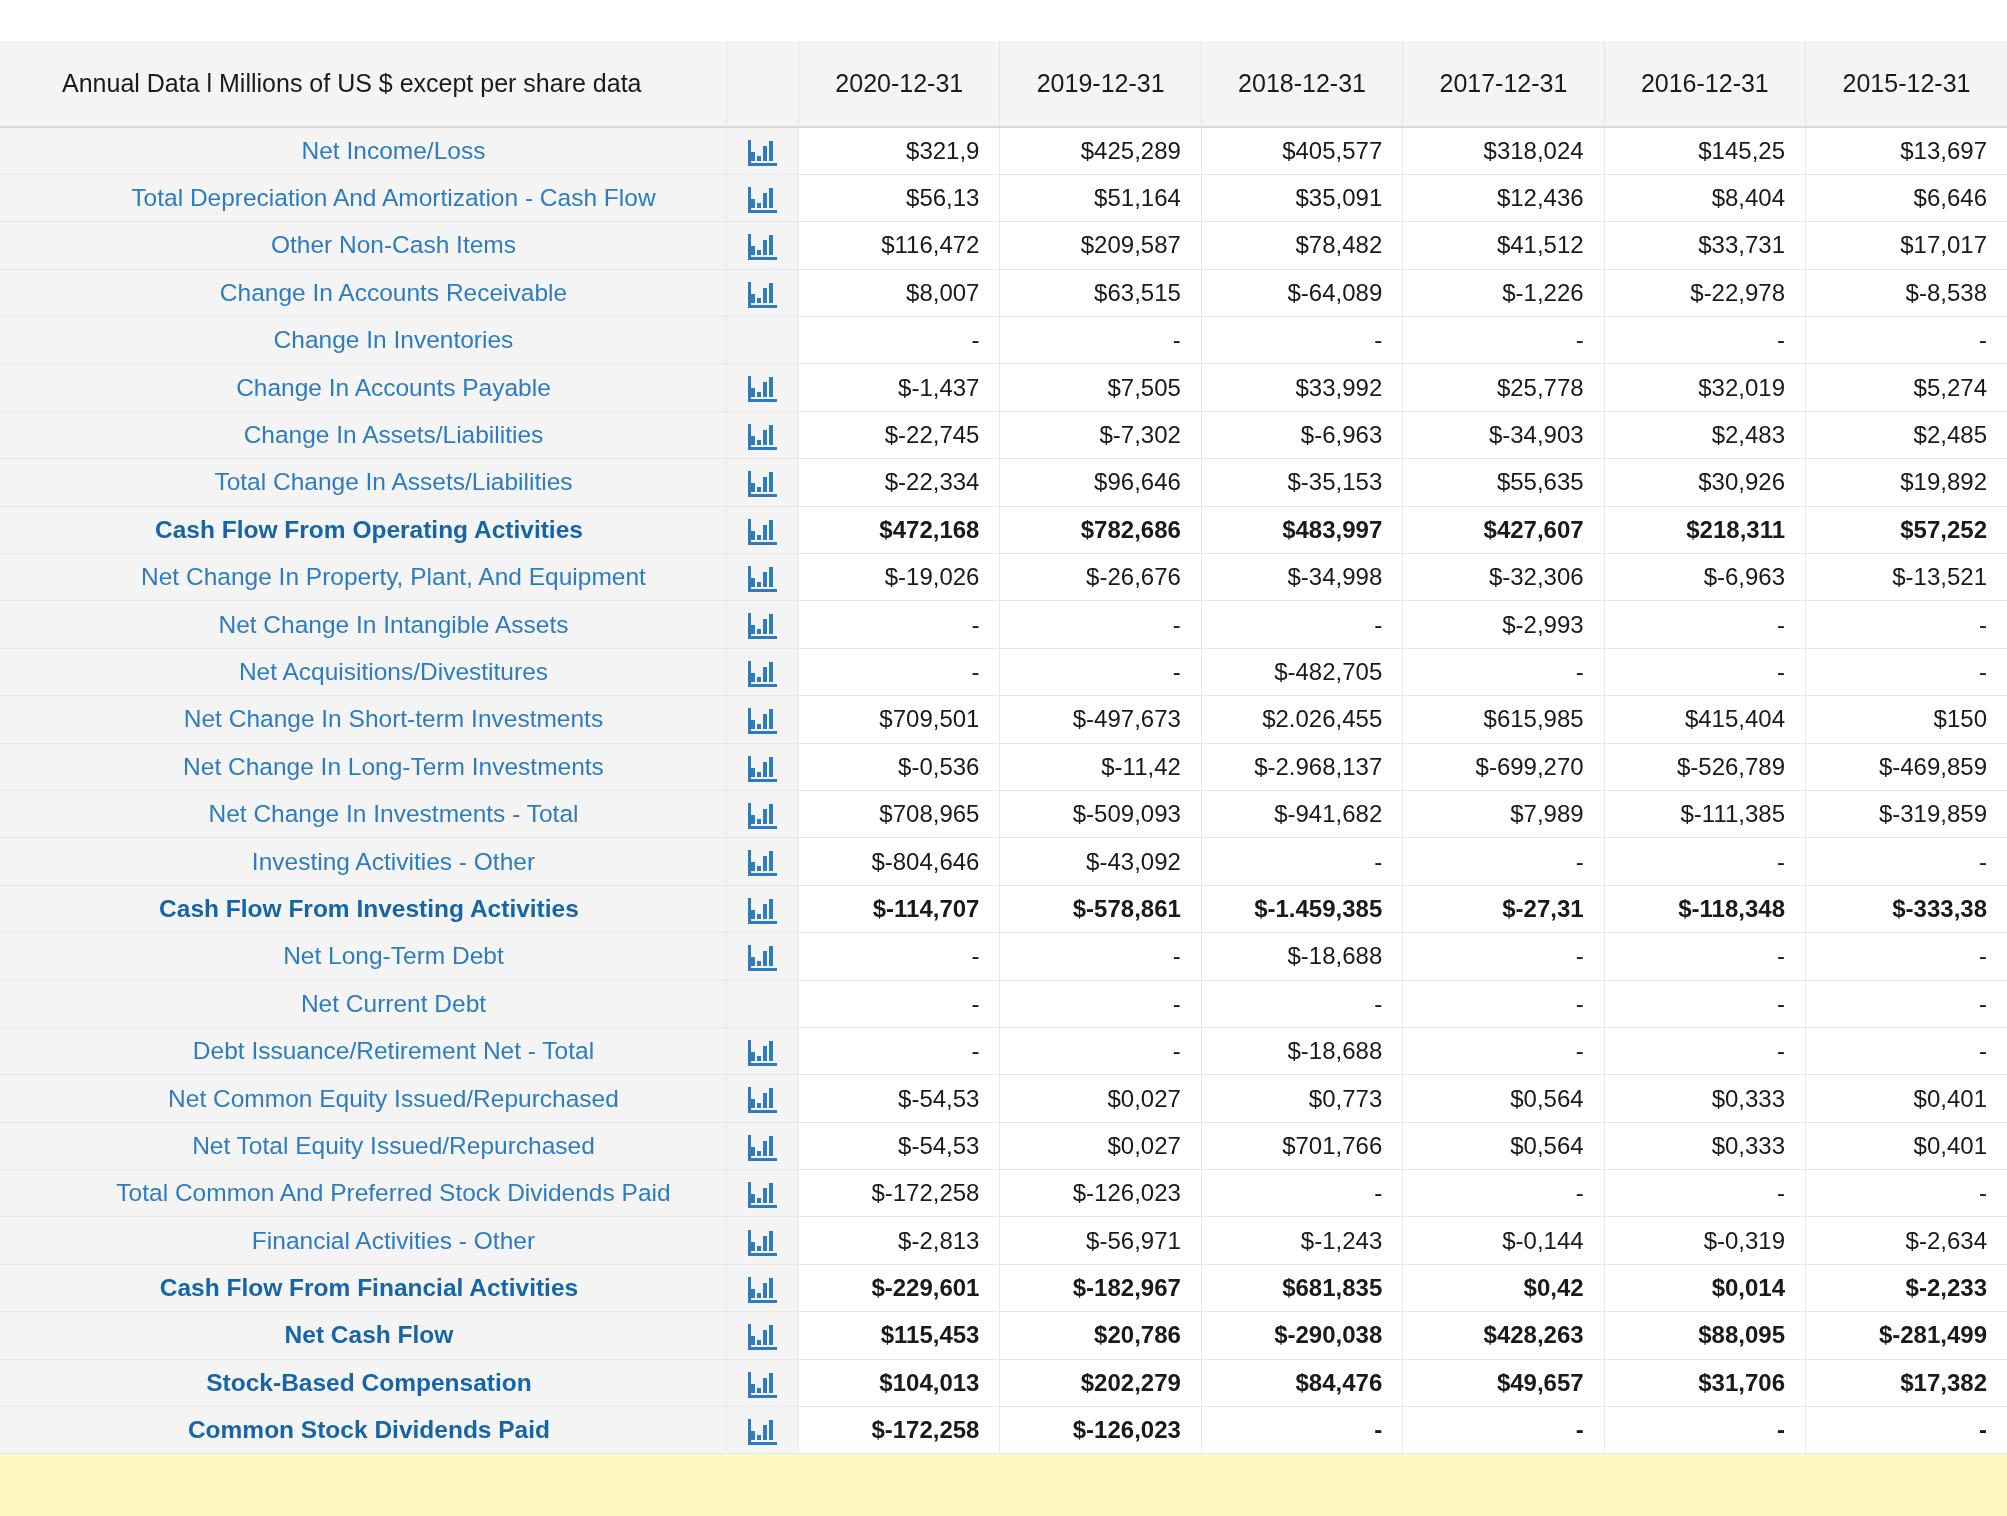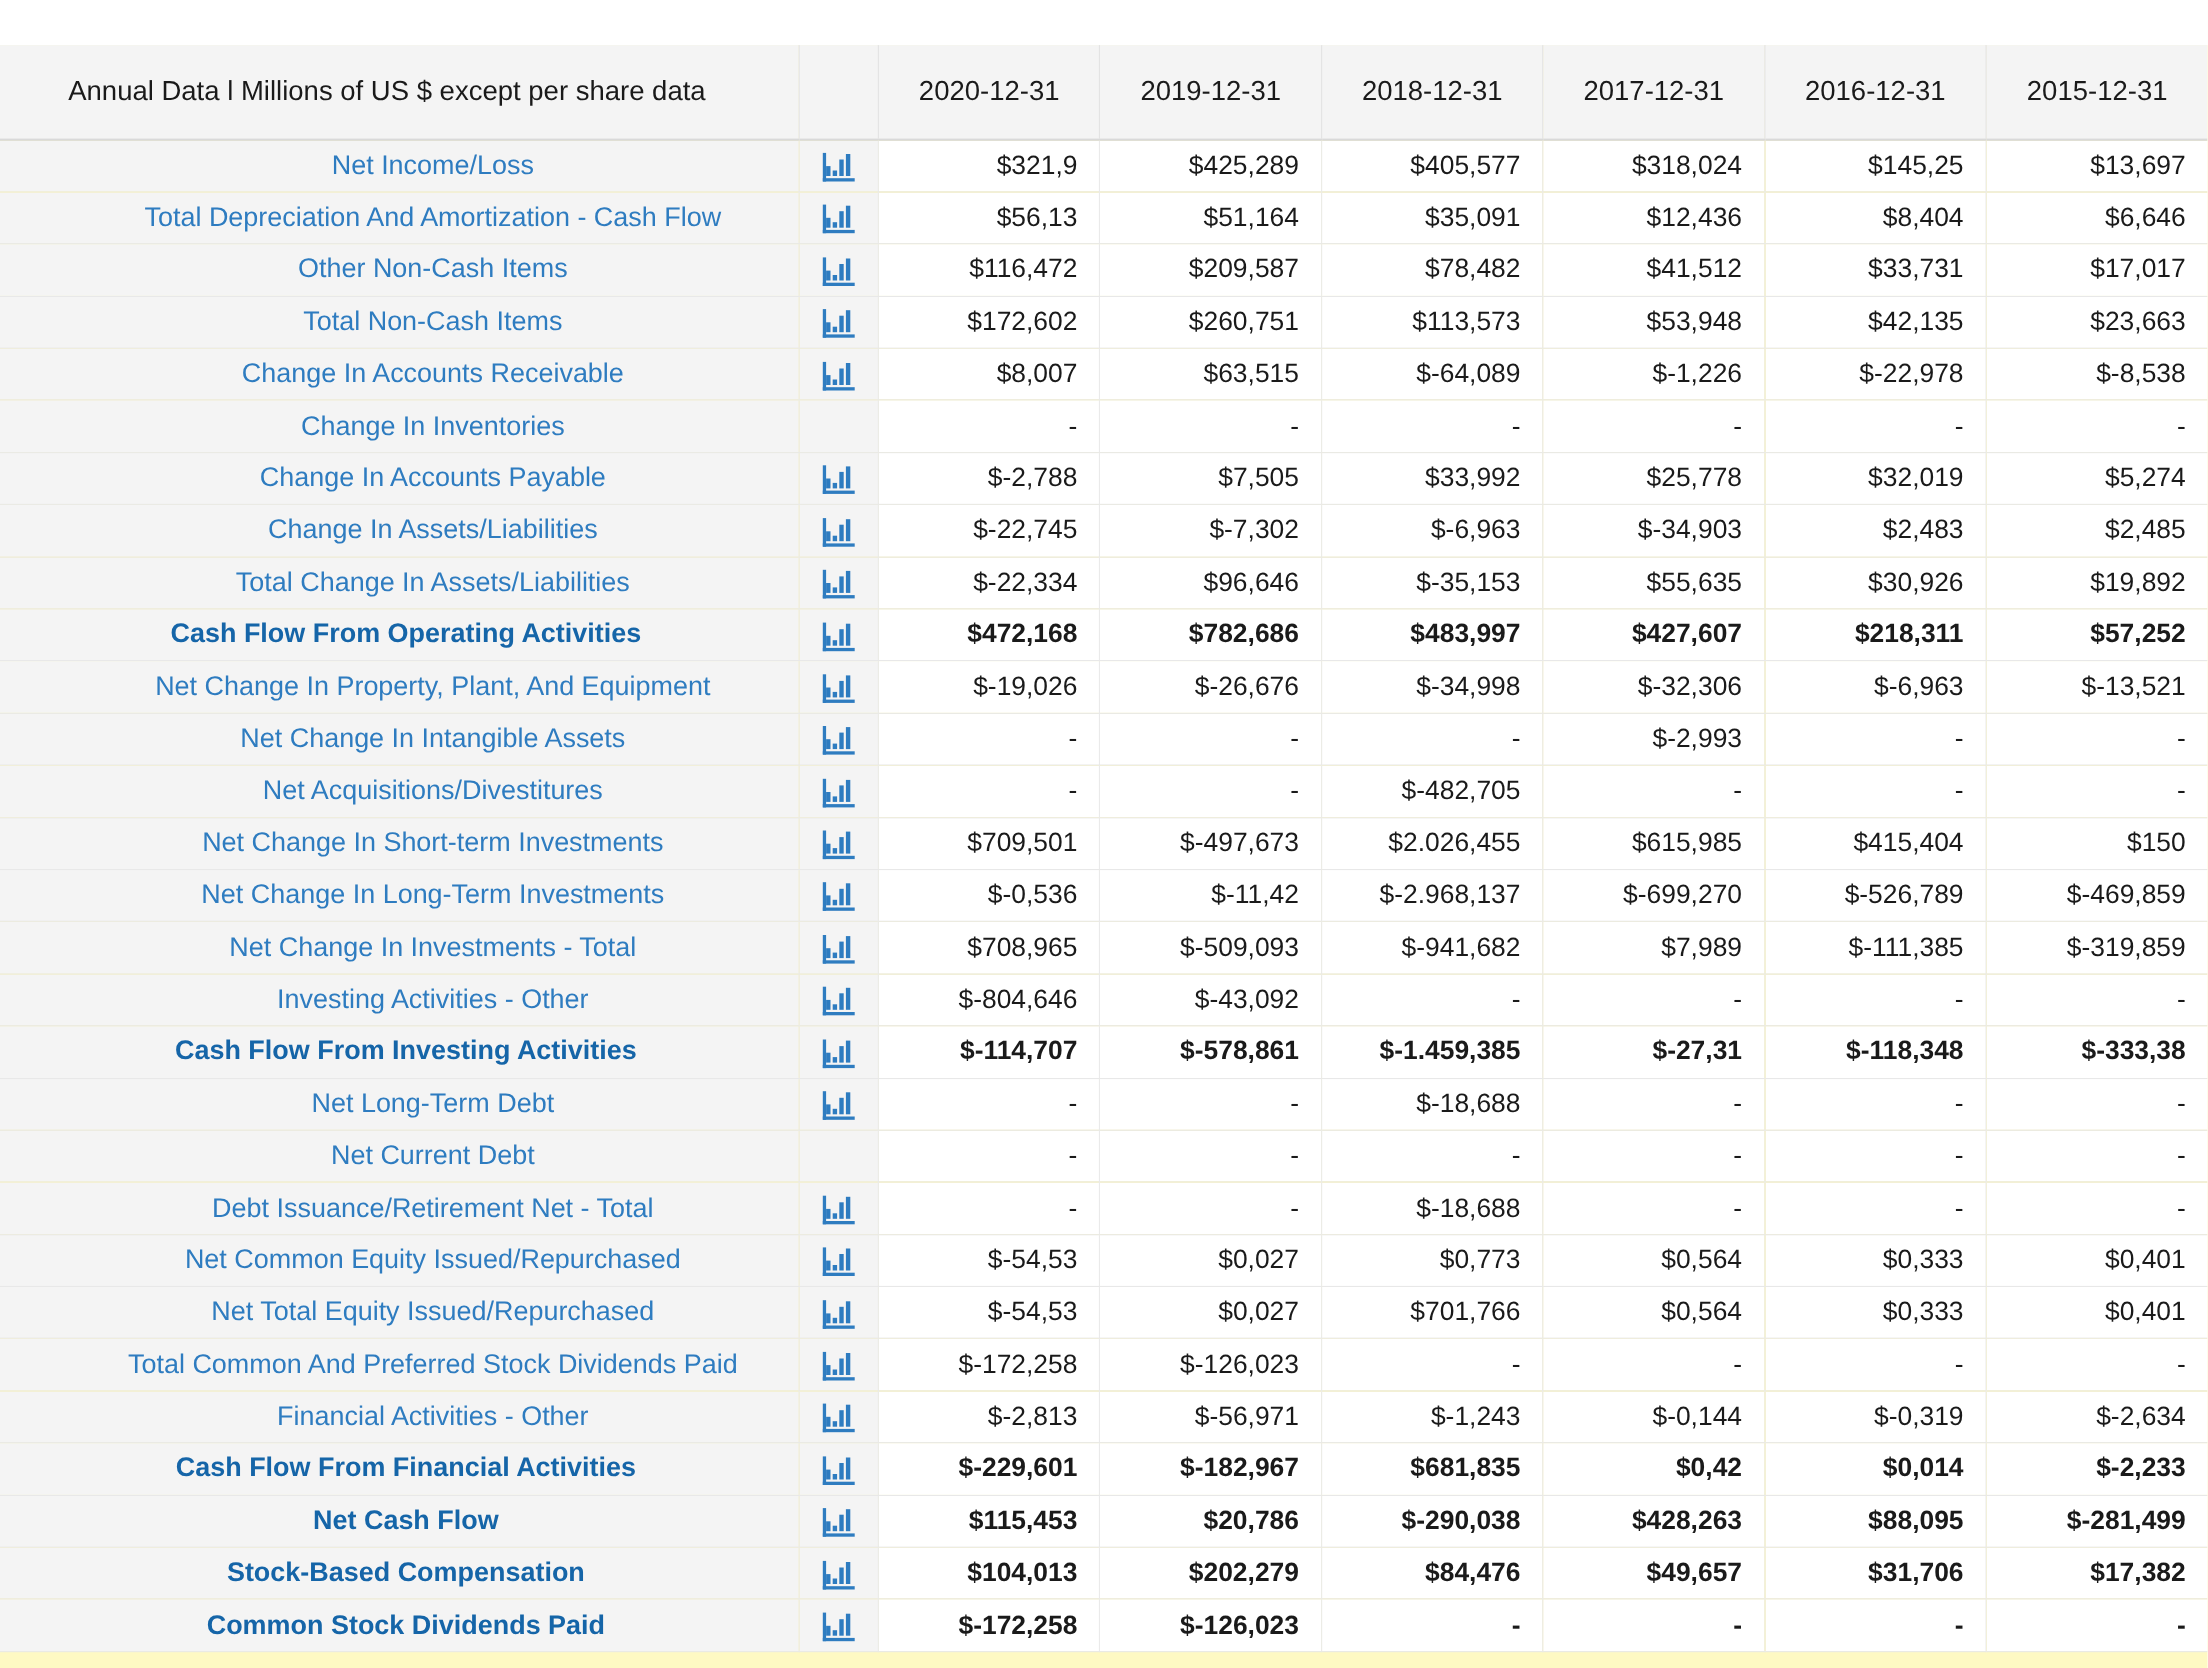--- a/index.html
+++ b/index.html
@@ -179,30 +179,20 @@
           <td class="c-label">Other Non-Cash Items</td>
           <td class="c-chart"><span class="chart-ico"><span class="axisL"></span><span class="axisB"></span><i class="b1"></i><i class="b2"></i><i class="b3"></i><i class="b4"></i></span></td>
           <td class="c-val">$116,472</td>
           <td class="c-val">$209,587</td>
           <td class="c-val">$78,482</td>
           <td class="c-val">$41,512</td>
           <td class="c-val">$33,731</td>
           <td class="c-val c-val-last">$17,017</td>
         </tr>
         <tr>
-          <td class="c-label">Total Non-Cash Items</td>
-          <td class="c-chart"><span class="chart-ico"><span class="axisL"></span><span class="axisB"></span><i class="b1"></i><i class="b2"></i><i class="b3"></i><i class="b4"></i></span></td>
-          <td class="c-val">$172,602</td>
-          <td class="c-val">$260,751</td>
-          <td class="c-val">$113,573</td>
-          <td class="c-val">$53,948</td>
-          <td class="c-val">$42,135</td>
-          <td class="c-val c-val-last">$23,663</td>
-        </tr>
-        <tr>
           <td class="c-label">Change In Accounts Receivable</td>
           <td class="c-chart"><span class="chart-ico"><span class="axisL"></span><span class="axisB"></span><i class="b1"></i><i class="b2"></i><i class="b3"></i><i class="b4"></i></span></td>
           <td class="c-val">$8,007</td>
           <td class="c-val">$63,515</td>
           <td class="c-val">$-64,089</td>
           <td class="c-val">$-1,226</td>
           <td class="c-val">$-22,978</td>
           <td class="c-val c-val-last">$-8,538</td>
         </tr>
         <tr>
@@ -211,21 +201,21 @@
           <td class="c-val">-</td>
           <td class="c-val">-</td>
           <td class="c-val">-</td>
           <td class="c-val">-</td>
           <td class="c-val">-</td>
           <td class="c-val c-val-last">-</td>
         </tr>
         <tr>
           <td class="c-label">Change In Accounts Payable</td>
           <td class="c-chart"><span class="chart-ico"><span class="axisL"></span><span class="axisB"></span><i class="b1"></i><i class="b2"></i><i class="b3"></i><i class="b4"></i></span></td>
-          <td class="c-val">$-2,788</td>
+          <td class="c-val">$-1,437</td>
           <td class="c-val">$7,505</td>
           <td class="c-val">$33,992</td>
           <td class="c-val">$25,778</td>
           <td class="c-val">$32,019</td>
           <td class="c-val c-val-last">$5,274</td>
         </tr>
         <tr>
           <td class="c-label">Change In Assets/Liabilities</td>
           <td class="c-chart"><span class="chart-ico"><span class="axisL"></span><span class="axisB"></span><i class="b1"></i><i class="b2"></i><i class="b3"></i><i class="b4"></i></span></td>
           <td class="c-val">$-22,745</td>

